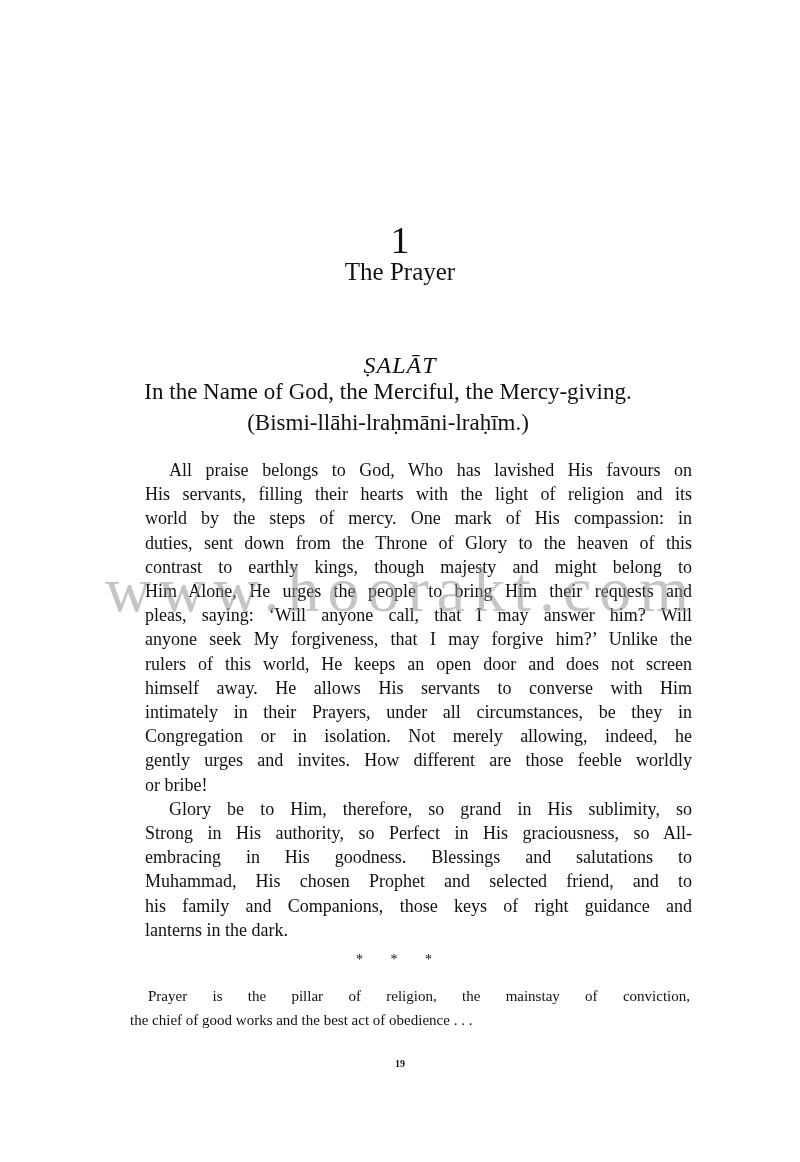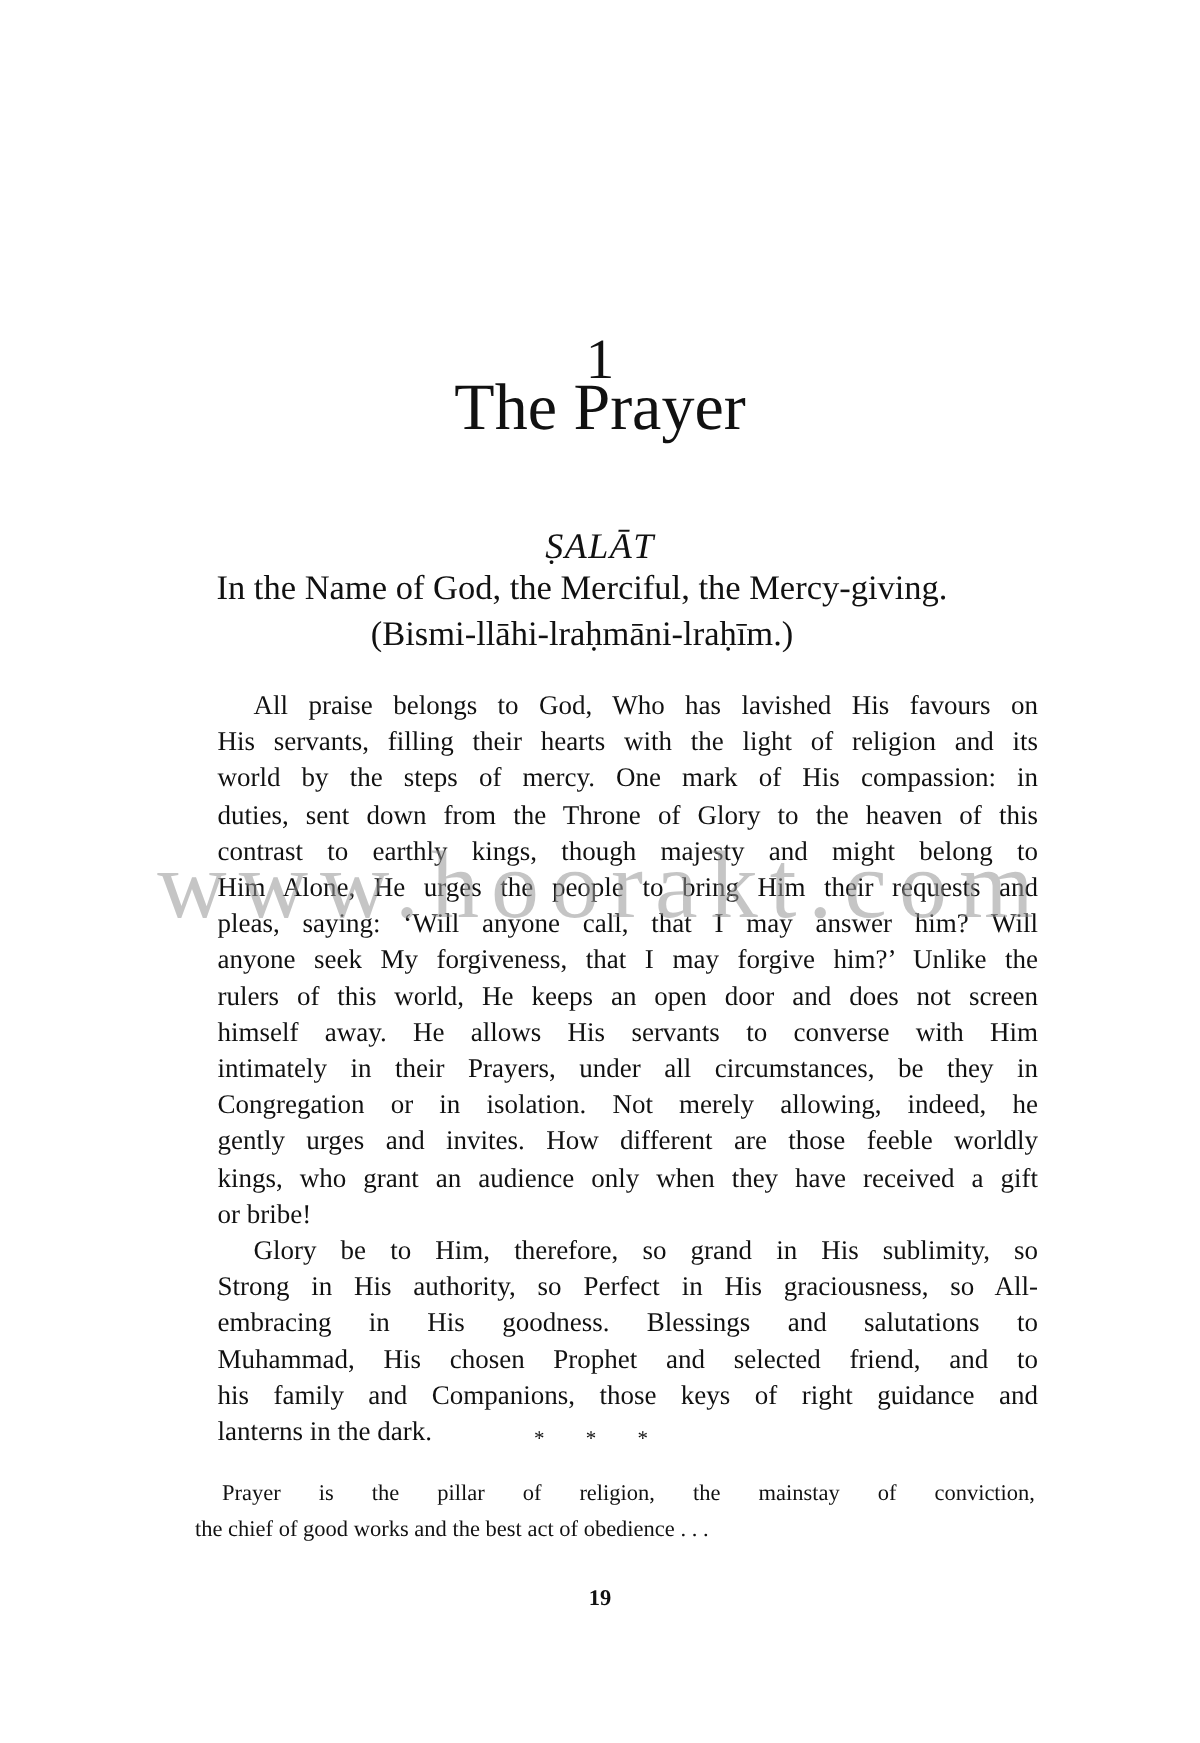--- a/index.html
+++ b/index.html
@@ -7,21 +7,21 @@
       width: 800px; height: 1162px; position: relative; overflow: hidden;
       font-family: "Liberation Serif", "DejaVu Serif", serif; color: #111;
     }
     .page { position: absolute; left: 0; top: 0; width: 800px; height: 1162px; }
     .chapter-num {
       position: absolute; top: 220px; left: 0; width: 800px; text-align: center;
       font-size: 38px; line-height: 40px;
     }
     .chapter-title {
       position: absolute; top: 252px; left: 0; width: 800px; text-align: center;
-      font-size: 44px; line-height: 40px;
+      font-size: 25px; line-height: 40px;
     }
     .chapter-sub {
       position: absolute; top: 307px; left: 0; width: 800px; text-align: center;
       font-size: 24px; font-style: italic; letter-spacing: 1px; line-height: 28px; margin-top: 44px;
     }
     .invocation {
       position: absolute; top: 376px; left: 0; width: 776px; text-align: center;
       font-size: 23px; line-height: 31px;
     }
     .body-text {
@@ -34,21 +34,21 @@
     .separator {
       position: absolute; top: 950px; left: 0; width: 800px; text-align: center;
       font-size: 14px; letter-spacing: 12px; line-height: 20px;
     }
     .closing {
       position: absolute; top: 984px; left: 130px; width: 560px;
       font-size: 15px; line-height: 24px;
     }
     .page-number {
       position: absolute; top: 1058px; left: 0; width: 800px; text-align: center;
-      font-size: 15px; font-weight: bold;
+      font-size: 10px; font-weight: bold;
     }
     .watermark {
       position: absolute; top: 560px; left: -4px; width: 810px; text-align: center;
       font-family: "Liberation Serif", serif; font-size: 64px; line-height: 60px;
       color: rgba(150,150,150,0.55); letter-spacing: 8px; pointer-events: none;
       white-space: nowrap;
     }
   </style>
 </head>
 <body>
@@ -72,21 +72,20 @@
       <span class="line">duties, sent down from the Throne of Glory to the heaven of this</span>
       <span class="line">contrast to earthly kings, though majesty and might belong to</span>
       <span class="line">Him Alone, He urges the people to bring Him their requests and</span>
       <span class="line">pleas, saying: ‘Will anyone call, that I may answer him? Will</span>
       <span class="line">anyone seek My forgiveness, that I may forgive him?’ Unlike the</span>
       <span class="line">rulers of this world, He keeps an open door and does not screen</span>
       <span class="line">himself away. He allows His servants to converse with Him</span>
       <span class="line">intimately in their Prayers, under all circumstances, be they in</span>
       <span class="line">Congregation or in isolation. Not merely allowing, indeed, he</span>
       <span class="line">gently urges and invites. How different are those feeble worldly</span>
-      <span class="line">kings, who grant an audience only when they have received a gift</span>
       <span class="line last">or bribe!</span>
     </div>
     <div>
       <span class="line indent">Glory be to Him, therefore, so grand in His sublimity, so</span>
       <span class="line">Strong in His authority, so Perfect in His graciousness, so All-</span>
       <span class="line">embracing in His goodness. Blessings and salutations to</span>
       <span class="line">Muhammad, His chosen Prophet and selected friend, and to</span>
       <span class="line">his family and Companions, those keys of right guidance and</span>
       <span class="line last">lanterns in the dark.</span>
     </div>

